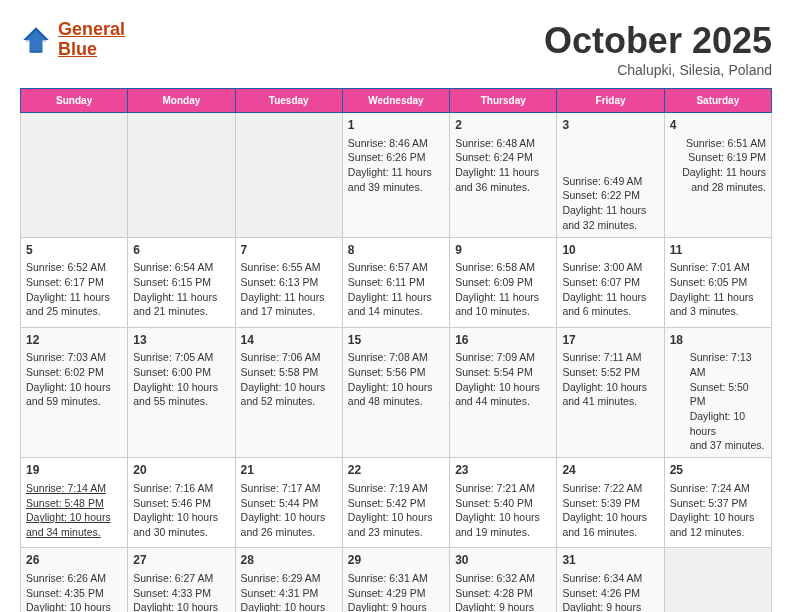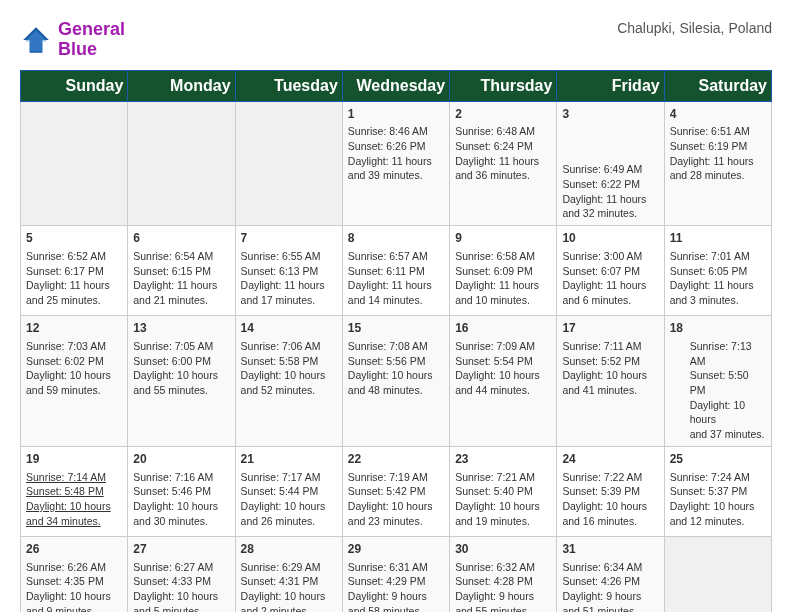--- a/index.html
+++ b/index.html
@@ -21,21 +21,22 @@
       align-items: center;
       gap: 6px;
     }
     .logo-text {
       font-size: 18px;
       font-weight: bold;
       color: #333;
       line-height: 1.1;
     }
     .logo-text span {
-      color: #a21caf;
+      color: #c2410c;
+      text-decoration: underline;
     }
     .logo-icon {
       width: 32px;
       height: 32px;
     }
     .title-block {
       text-align: right;
     }
     .month-title {
       font-size: 36px;
@@ -45,25 +46,25 @@
     .subtitle {
       font-size: 14px;
       color: #555;
     }
     table {
       width: 100%;
       border-collapse: collapse;
       font-size: 11px;
     }
     thead tr th {
-      background-color: #14532d;
+      background-color: #ec4899;
       color: #fff;
       padding: 6px 4px;
-      text-align: right;
-      font-size: 16px;
+      text-align: center;
+      font-size: 10px;
       font-weight: bold;
       border: 1px solid #1a5ca8;
     }
     tbody tr td {
       border: 1px solid #ccc;
       vertical-align: top;
       padding: 4px 5px;
       height: 90px;
       width: calc(100% / 7);
       color: #333;
@@ -97,20 +98,21 @@
     <svg class="logo-icon" viewBox="0 0 40 40">
       <polygon points="20,4 36,20 28,20 28,36 12,36 12,20 4,20" fill="#1a5ca8"></polygon>
       <polygon points="20,8 34,22 28,22 28,34 12,34 12,22 6,22" fill="#4a90d9" opacity="0.5"></polygon>
     </svg>
     <div class="logo-text">
       <div><span>General</span></div>
       <div><span>Blue</span></div>
     </div>
   </div>
   <div class="title-block">
+    <div class="month-title">October 2025</div>
     <div class="subtitle">Chalupki, Silesia, Poland</div>
   </div>
 </div>
 
 <table>
   <thead>
     <tr>
     <th>Sunday</th>
         <th>Monday</th>
         <th>Tuesday</th>
@@ -141,21 +143,21 @@
         </td>
         <td>
           <span class="day-num">3</span>
           <div class="day-info" style="white-space: pre-line; margin-top: 40px;">Sunrise: 6:49 AM
 Sunset: 6:22 PM
 Daylight: 11 hours
 and 32 minutes.</div>
         </td>
         <td>
           <span class="day-num">4</span>
-          <div class="day-info" style="white-space: pre-line;">Sunrise: 6:51 AM
+          <div class="day-info" style="white-space: pre-line; text-align: right;">Sunrise: 6:51 AM
 Sunset: 6:19 PM
 Daylight: 11 hours
 and 28 minutes.</div>
         </td>
       </tr>
       <tr>
         <td>
           <span class="day-num">5</span>
           <div class="day-info" style="white-space: pre-line;">Sunrise: 6:52 AM
 Sunset: 6:17 PM

